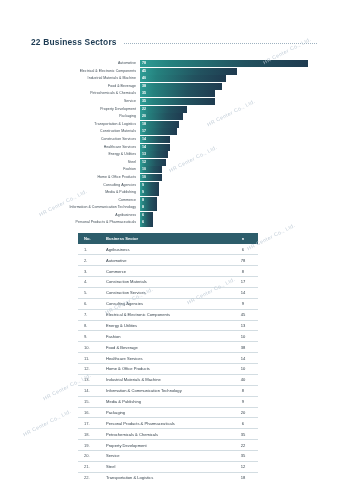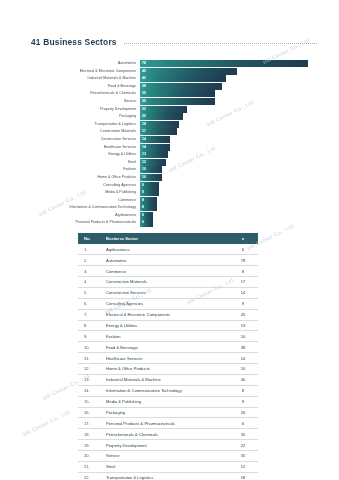--- a/index.html
+++ b/index.html
@@ -77,21 +77,21 @@
     pointer-events:none;
     user-select:none;
   }
 </style>
 </head>
 <body>
 
 <div class="page">
 
   <div class="title-row">
-    <div class="title">41 Business Sectors</div>
+    <div class="title">22 Business Sectors</div>
     <div class="title-rule"></div>
   </div>
 
   <div class="chart" id="chart">
       <div class="bar-row">
         <div class="bar-label">Automotive</div>
         <div class="bar-wrap">
           <div class="bar" style="width: 168px;">
             <span class="bar-val">78</span>
           </div>

